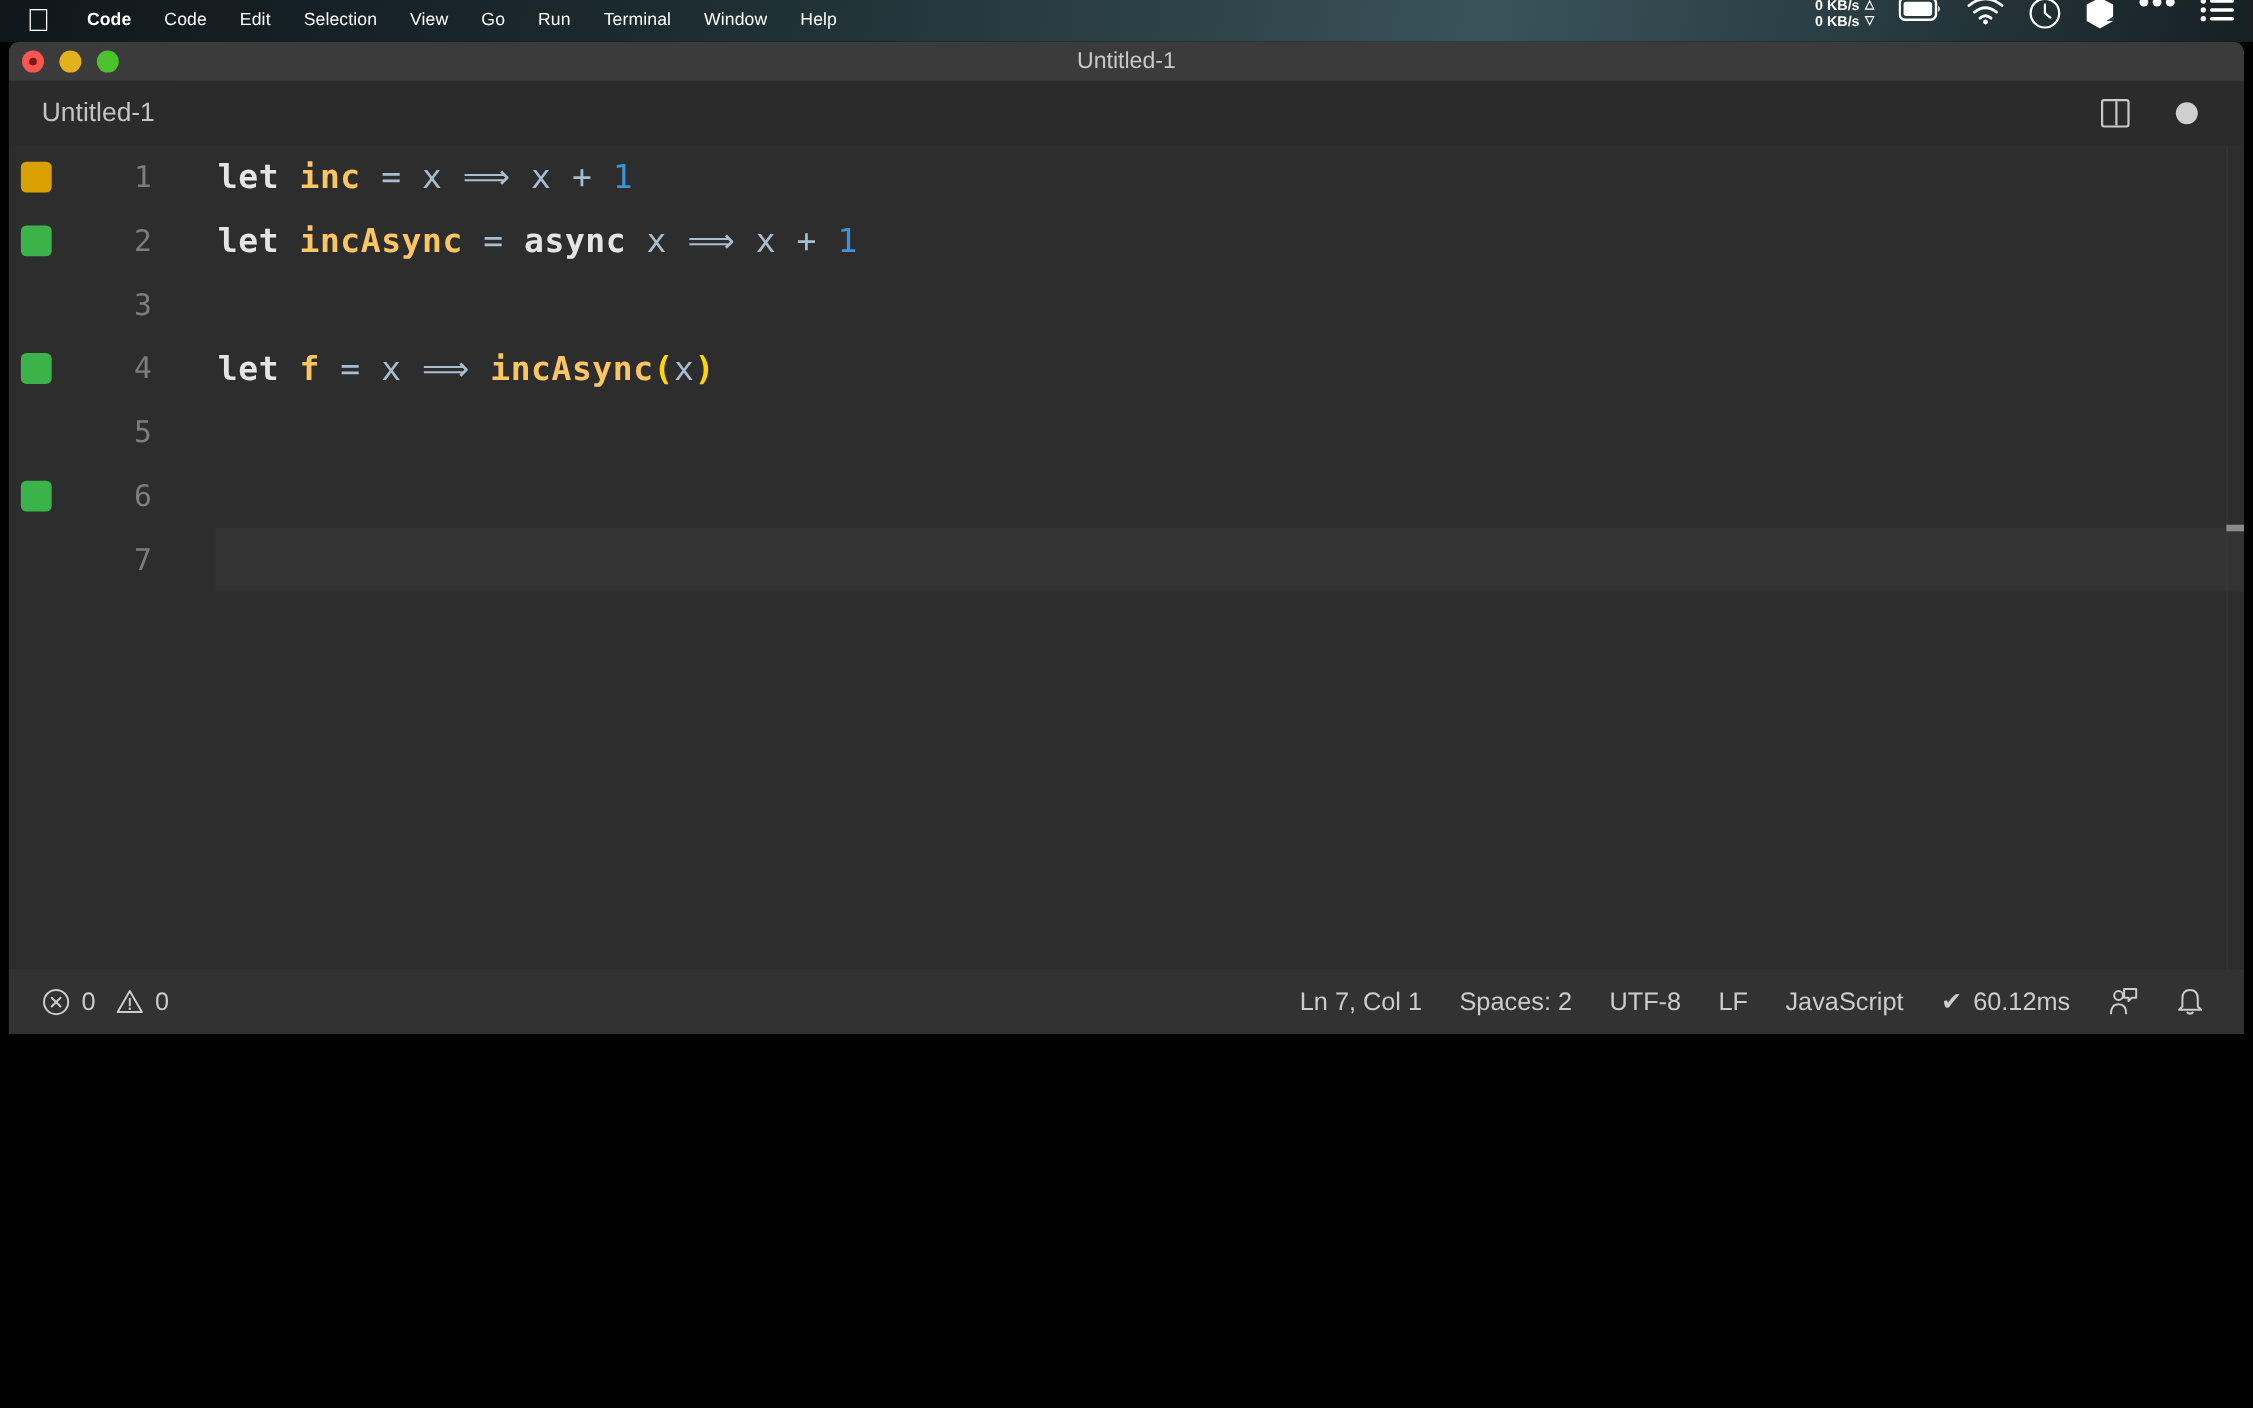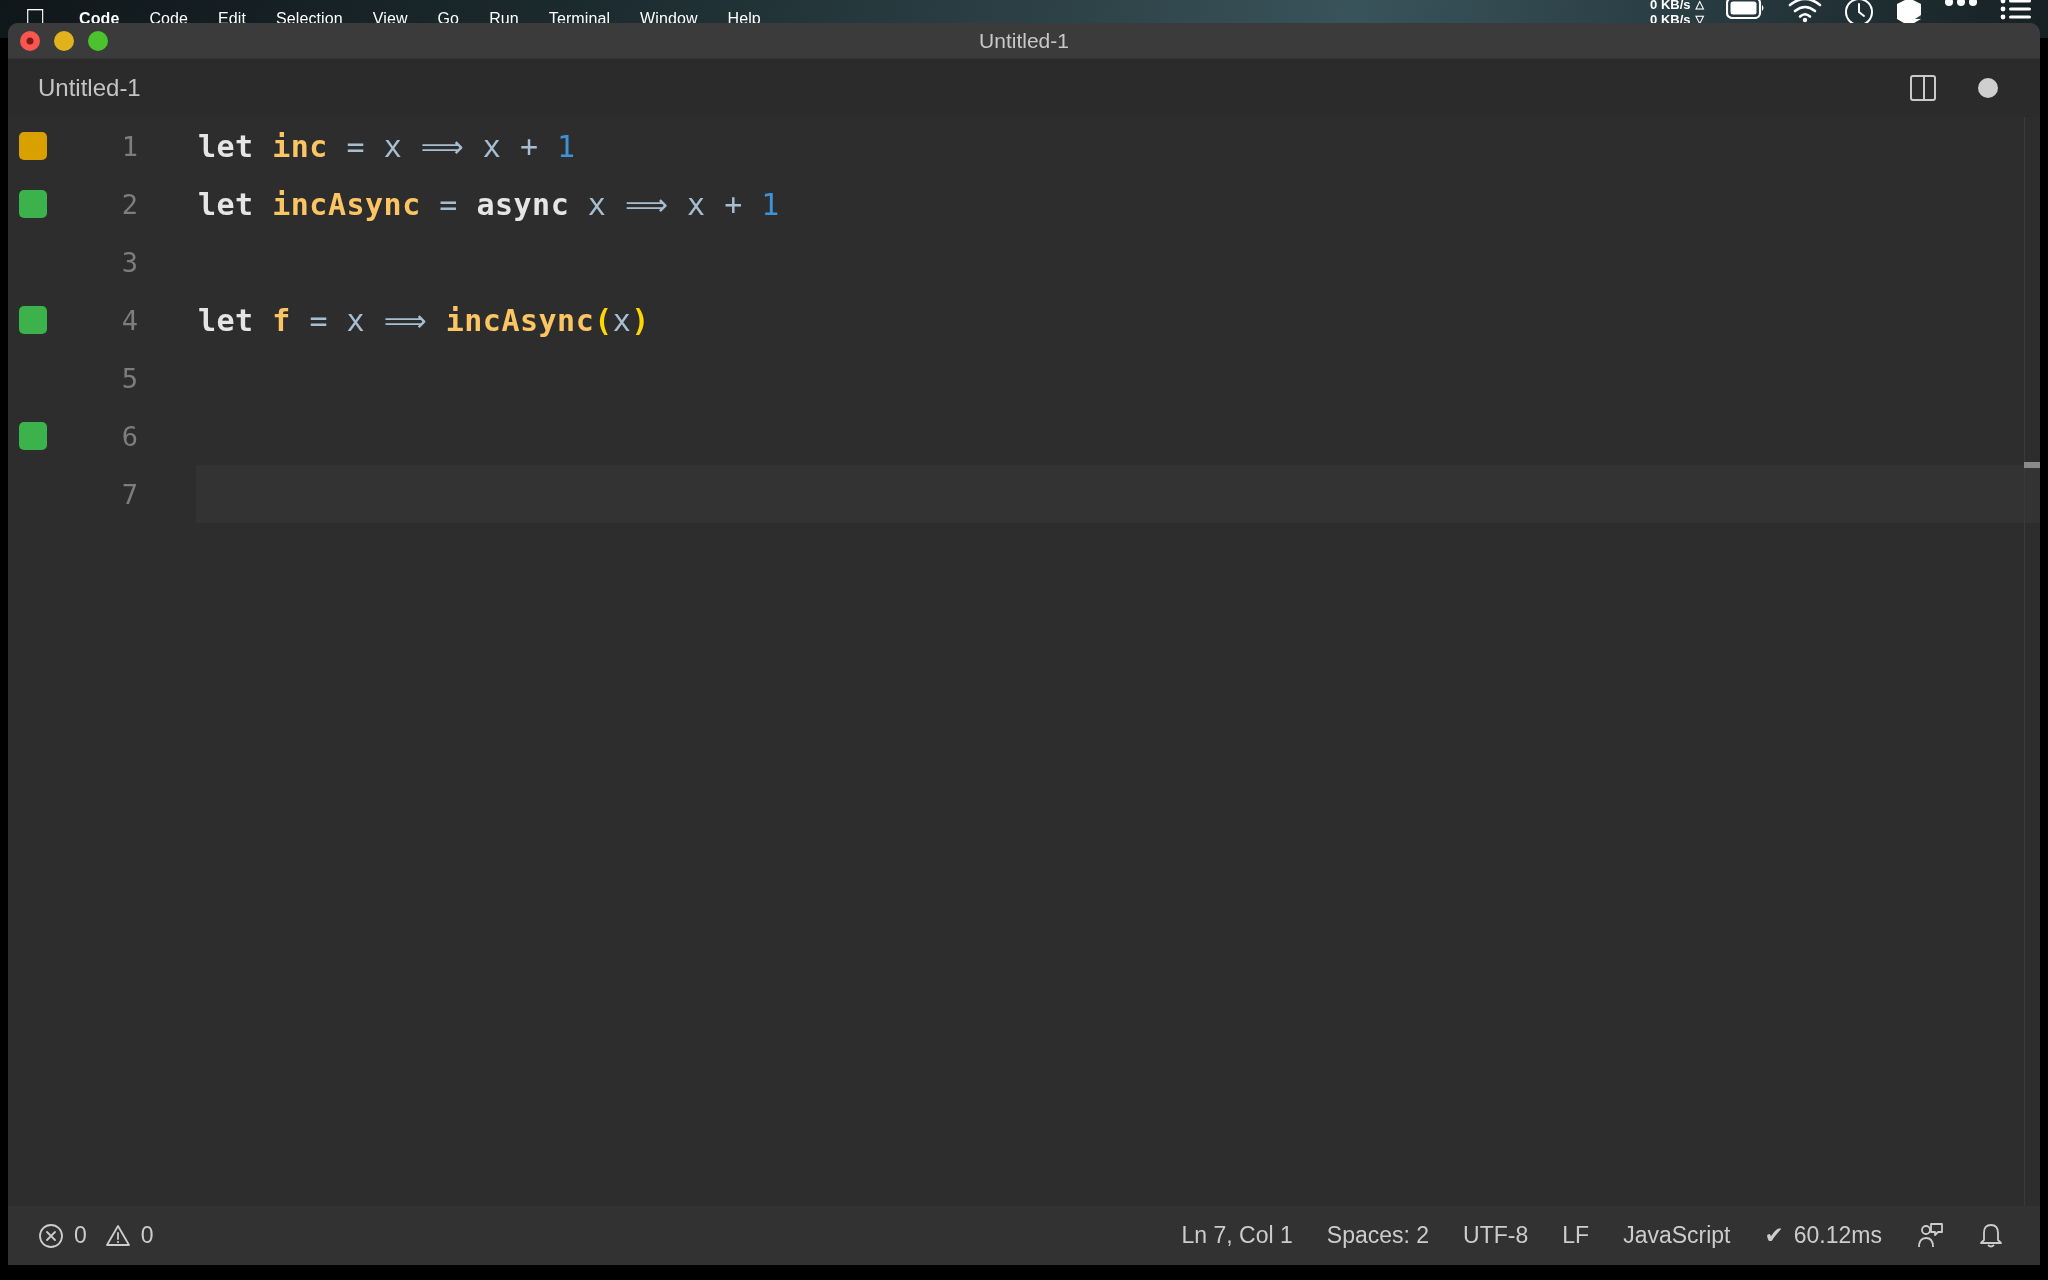--- a/index.html
+++ b/index.html
@@ -33,21 +33,21 @@
   .netspeed{
     display:flex; align-items:center; gap:5px; font-size:13px; line-height:15px;
     color:#fff; font-weight:bold;
   }
   .netspeed .nums{ text-align:right; }
   .netspeed .arrows{ display:flex; flex-direction:column; font-size:11px; line-height:15px; }
   .mb-icon{ display:flex; align-items:center; justify-content:center; }
 
   
   .window{
-    position:absolute; top:23px; left:8px; width:2032px; height:1242px;
+    position:absolute; top:38px; left:8px; width:2032px; height:902px;
     background:#2b2b2b; border-radius:10px 10px 0 0; overflow:hidden;
   }
   .titlebar{
     position:relative; height:36px; width:100%;
     background:#3b3b3b;
     border-bottom:1px solid #343434;
     display:flex; align-items:center;
   }
   .lights{ display:flex; gap:14px; margin-left:12px; }
   .light{ width:20px; height:20px; border-radius:50%; position:relative; }

